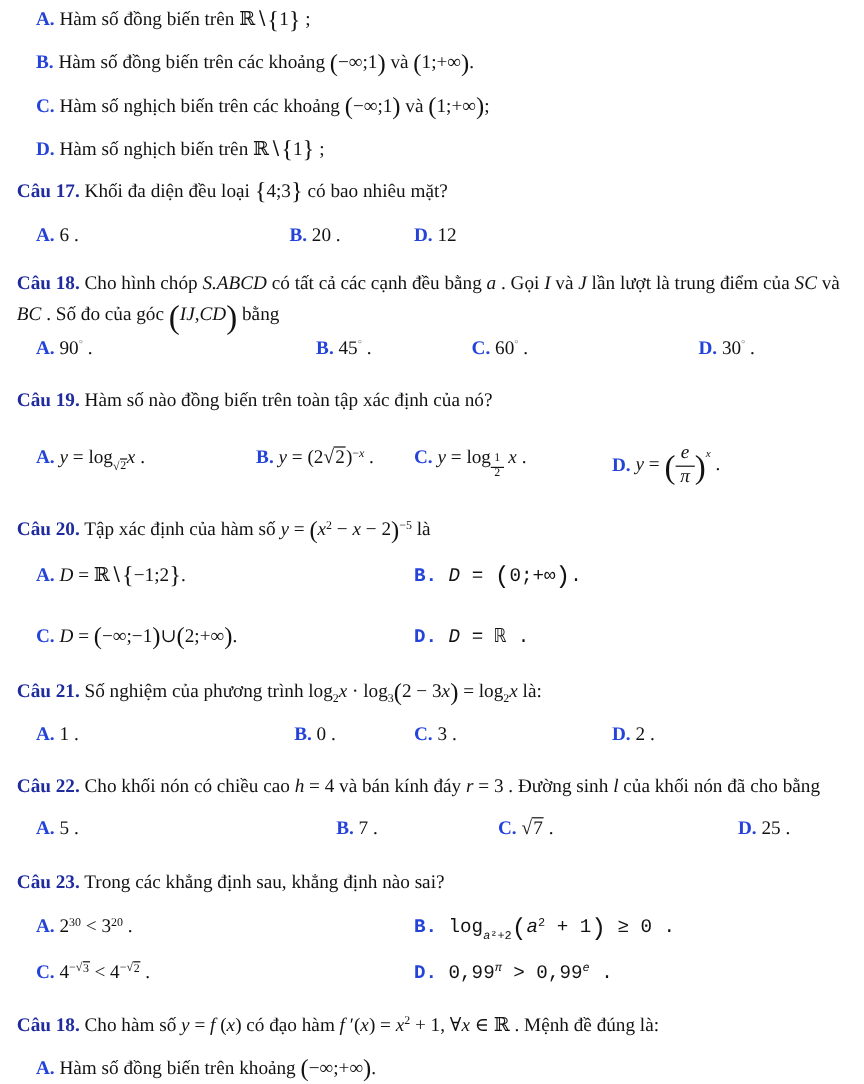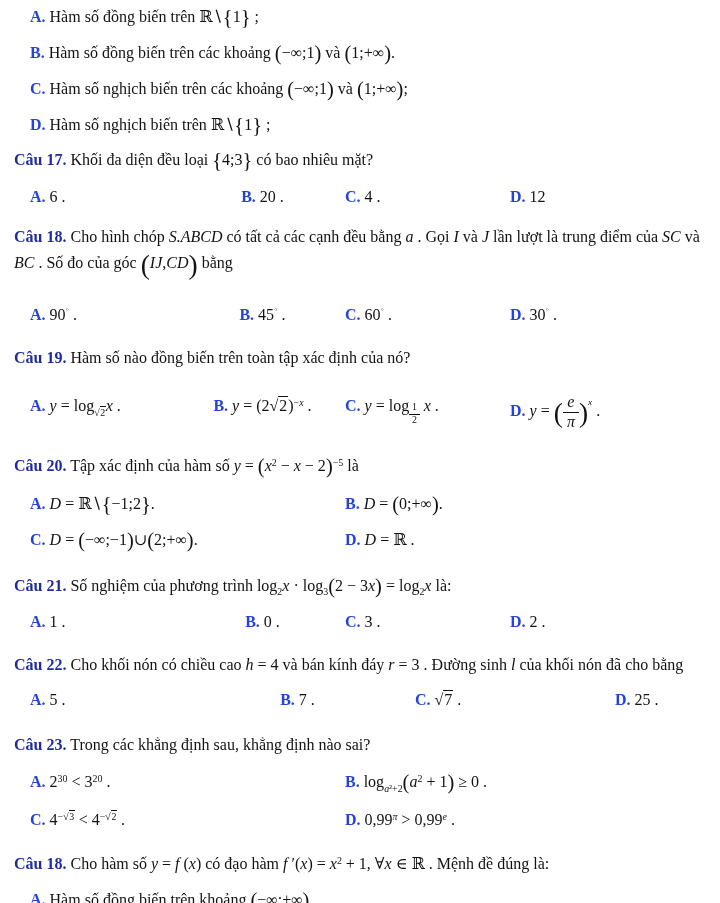--- a/index.html
+++ b/index.html
@@ -17,48 +17,48 @@
   .ol{font-weight:bold;color:var(--c-opt,#2443d9);}
   
   .optcol .opt{display:block;padding-left:20px;line-height:22px;}
   
   .r{display:flex;padding-left:20px;align-items:flex-start;}
   .r4 .c1{width:150px;}
   .r4 .c2{width:165px;text-align:center;}
   .r4 .c3{width:165px;}
   .r4 .c4{flex:1;}
   .r2 .c1{width:315px;}
-  .r2 .c2{flex:1;}
+  .r2 .c2{flex:1;font-family:Liberation Mono, monospace;}
   
   i{font-style:italic;}
   sup,sub{font-size:62%;line-height:0;}
   sup{vertical-align:0.55em;}
   sub{vertical-align:-0.4em;}
   .sb{vertical-align:-0.55em;}
   .dg{font-size:55%;color:var(--c-degree,#8a8a8a);vertical-align:0.7em;}
   .sq{white-space:nowrap;}
   .sq .v{border-top:0.09em solid currentColor;padding:0 0.06em;}
   .bp{font-size:128%;line-height:0;vertical-align:-0.1em;}
   .bp2{font-size:172%;line-height:0;vertical-align:-0.22em;}
   .fr{display:inline-block;text-align:center;vertical-align:middle;line-height:1.05;}
   .fr .fn{display:block;border-bottom:0.07em solid currentColor;padding:0 0.28em 0.08em;}
   .fr .fd{display:block;padding-top:0.08em;}
   .hsup{font-size:58%;vertical-align:1.2em;line-height:0;}
   
   .mb-opt16{margin-bottom:14px;}
   .q17{margin-top:12px;}
   .row17{margin-top:14px;line-height:22px;}
   .q18{margin-top:16px;}
-  .row18{margin-top:28px;line-height:22px;}
+  .row18{margin-top:4px;line-height:22px;gap:24px;}
   .q19{margin-top:20px;}
   .row19{margin-top:12px;line-height:50px;}
   .row19 .cell{line-height:24px;padding-top:12px;}
   .q20{margin-top:22px;line-height:26px;}
   .row20a{margin-top:13px;line-height:24px;}
-  .row20b{margin-top:12px;line-height:24px;}
+  .row20b{margin-top:27px;line-height:24px;}
   .q21{margin-top:22px;}
   .row21{margin-top:13px;line-height:22px;}
   .q22{margin-top:20px;}
   .row22{margin-top:11px;line-height:24px;gap:35px;}
   .q23{margin-top:21px;}
   .row23a{margin-top:12px;line-height:26px;}
   .row23b{margin-top:12px;line-height:26px;}
   .q24{margin-top:19px;}
   .opt24{padding-left:20px;line-height:24px;}
   .o24a{margin-top:12px;}
@@ -75,21 +75,20 @@
     <span class="opt"><b class="ol">D.</b> <span class="ot">Hàm số nghịch biến trên ℝ∖<span class="bp">{</span>1<span class="bp">}</span> ;</span></span>
   </div>
 
   <div class="q q17">
     <span class="ql">Câu 17.</span>
     <span class="qs">Khối đa diện đều loại <span class="bp">{</span>4;3<span class="bp">}</span> có bao nhiêu mặt?</span>
   </div>
   <div class="r r4 row17">
     <span class="cell c1"><b class="ol">A.</b> <span>6 .</span></span>
     <span class="cell c2"><b class="ol">B.</b> <span>20 .</span></span>
-    <span class="cell c3"><b class="ol">C.</b> <span>4 .</span></span>
     <span class="cell c4"><b class="ol">D.</b> <span>12</span></span>
   </div>
 
   <div class="q q18 two">
     <span class="ql">Câu 18.</span>
     <span class="qs">Cho hình chóp <i>S.ABCD</i> có tất cả các cạnh đều bằng <i>a</i> . Gọi <i>I</i> và <i>J</i> lần lượt là trung điểm của <i>SC</i> và <i>BC</i> . Số đo của góc <span class="bp2">(</span><i>IJ</i>,<i>CD</i><span class="bp2">)</span> bằng</span>
   </div>
   <div class="r r4 row18">
     <span class="cell c1"><b class="ol">A.</b> <span>90<sup class="dg">°</sup> .</span></span>
     <span class="cell c2"><b class="ol">B.</b> <span>45<sup class="dg">°</sup> .</span></span>

